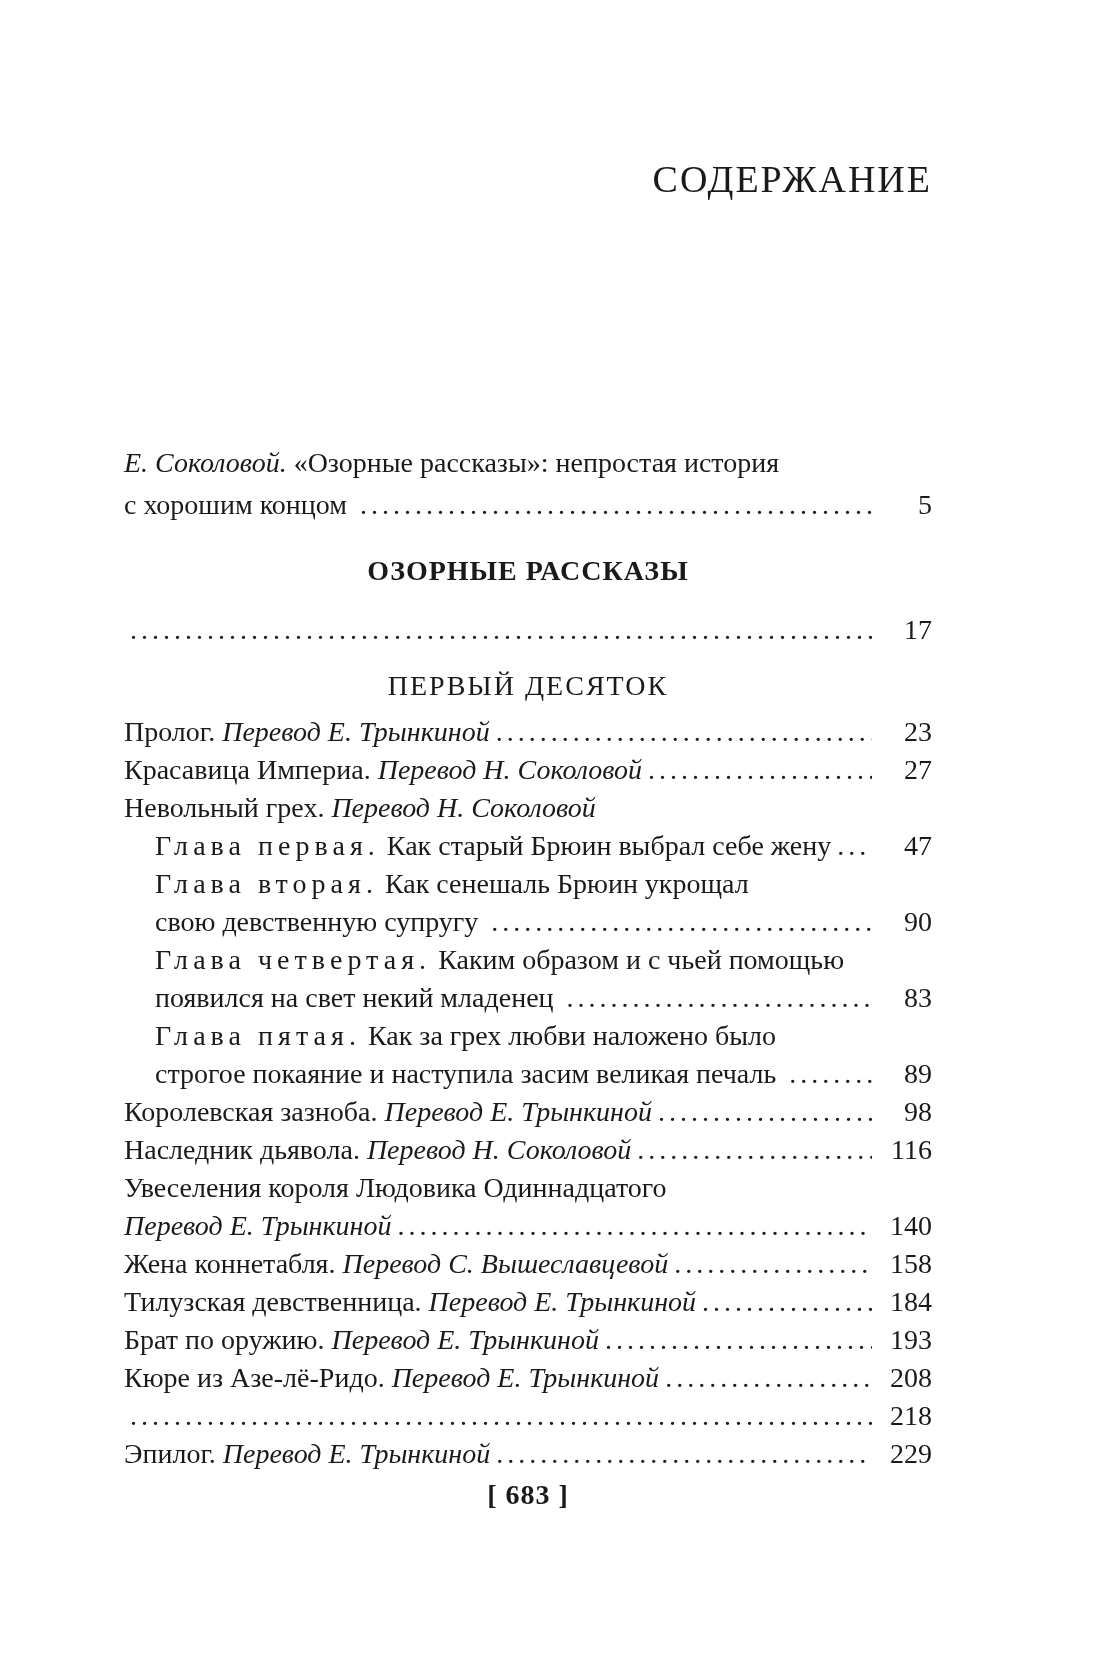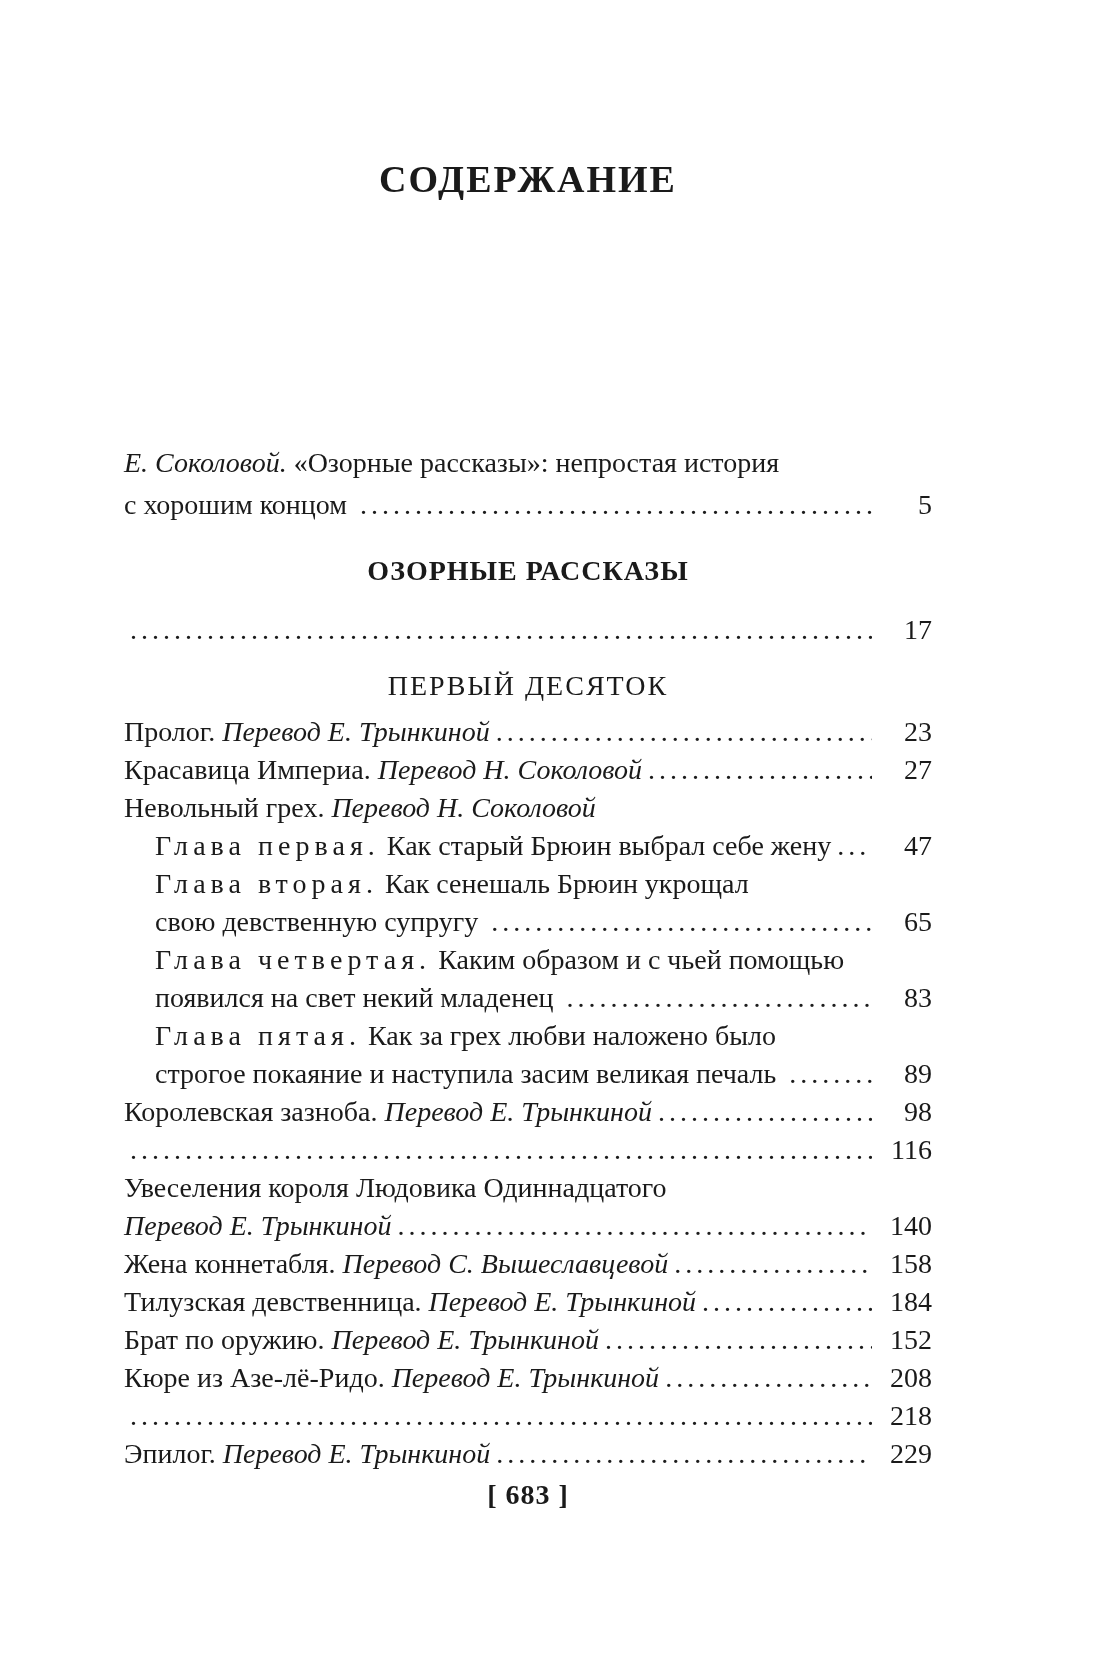--- a/index.html
+++ b/index.html
@@ -16,22 +16,22 @@
   }
   .page {
     box-sizing: border-box;
     width: 1100px;
     height: 1669px;
     padding: 158px 168px 0 124px;
   }
   .doc-title {
     font-size: 38px;
     line-height: 1.15;
-    font-weight: bold;
-    text-align: center;
+    font-weight: normal;
+    text-align: right;
     letter-spacing: 2px;
     margin: 0 0 240px 0;
   }
   .toc {
     font-size: 28px;
   }
   .toc-header {
     text-align: center;
     font-size: 28px;
     line-height: 1.2;
@@ -133,21 +133,21 @@
           <span class="toc-text"><span class="sp">Глава первая.</span><span> Как старый Брюин выбрал себе жену</span></span>
           <span class="dots"></span>
           <span class="pg">47</span>
         </div>
         <div class="toc-row indent">
           <span class="toc-text"><span class="sp">Глава вторая.</span><span> Как сенешаль Брюин укрощал</span></span>
         </div>
         <div class="toc-row indent">
           <span class="toc-text"><span>свою девственную супругу </span></span>
           <span class="dots"></span>
-          <span class="pg">65</span>
+          <span class="pg">90</span>
         </div>
         <div class="toc-row indent">
           <span class="toc-text"><span class="sp">Глава четвертая.</span><span> Каким образом и с чьей помощью</span></span>
         </div>
         <div class="toc-row indent">
           <span class="toc-text"><span>появился на свет некий младенец </span></span>
           <span class="dots"></span>
           <span class="pg">83</span>
         </div>
         <div class="toc-row indent">
@@ -157,20 +157,21 @@
           <span class="toc-text"><span>строгое покаяние и наступила засим великая печаль </span></span>
           <span class="dots"></span>
           <span class="pg">89</span>
         </div>
         <div class="toc-row">
           <span class="toc-text"><span>Королевская зазноба. </span><span class="it">Перевод Е. Трынкиной</span></span>
           <span class="dots"></span>
           <span class="pg">98</span>
         </div>
         <div class="toc-row">
+          <span class="toc-text"><span>Наследник дьявола. </span><span class="it">Перевод Н. Соколовой</span></span>
           <span class="dots"></span>
           <span class="pg">116</span>
         </div>
         <div class="toc-row">
           <span class="toc-text"><span>Увеселения короля Людовика Одиннадцатого</span></span>
         </div>
         <div class="toc-row">
           <span class="toc-text"><span class="it">Перевод Е. Трынкиной</span></span>
           <span class="dots"></span>
           <span class="pg">140</span>
@@ -181,21 +182,21 @@
           <span class="pg">158</span>
         </div>
         <div class="toc-row">
           <span class="toc-text"><span>Тилузская девственница. </span><span class="it">Перевод Е. Трынкиной</span></span>
           <span class="dots"></span>
           <span class="pg">184</span>
         </div>
         <div class="toc-row">
           <span class="toc-text"><span>Брат по оружию. </span><span class="it">Перевод Е. Трынкиной</span></span>
           <span class="dots"></span>
-          <span class="pg">152</span>
+          <span class="pg">193</span>
         </div>
         <div class="toc-row">
           <span class="toc-text"><span>Кюре из Азе-лё-Ридо. </span><span class="it">Перевод Е. Трынкиной</span></span>
           <span class="dots"></span>
           <span class="pg">208</span>
         </div>
         <div class="toc-row">
           <span class="dots"></span>
           <span class="pg">218</span>
         </div>

